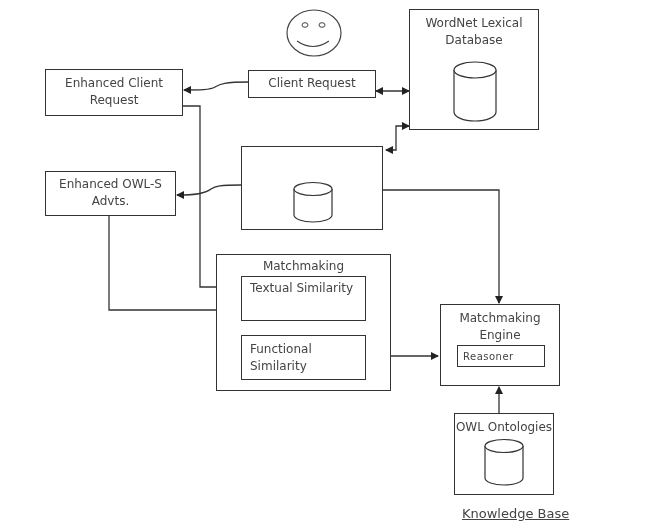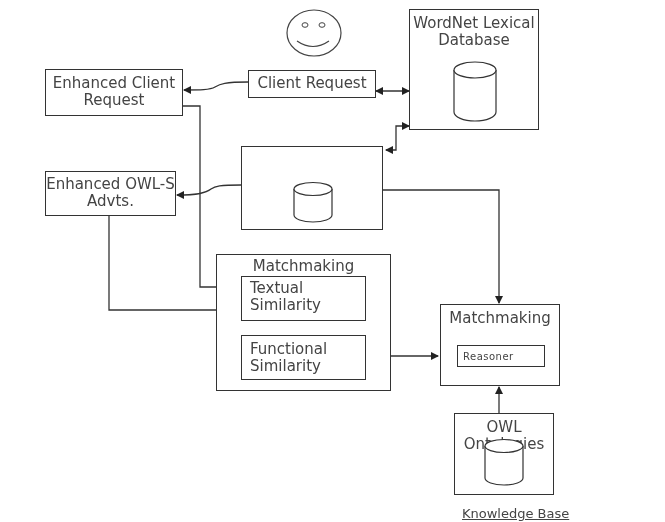--- a/index.html
+++ b/index.html
@@ -1,19 +1,19 @@
 <!DOCTYPE html>
 <html><head>
   <meta charset="utf-8">
   <style>
     html, body { margin: 0; padding: 0; background: #ffffff; }
     body { width: 665px; height: 522px; position: relative; overflow: hidden;
            font-family: "DejaVu Sans", sans-serif; color: #333; }
     .box { position: absolute; border: 1.5px solid #333; background: #fff; box-sizing: border-box; }
-    .lbl { position: absolute; left: 0; right: 0; text-align: center; font-size: 15px; line-height: 17px; color: #444; }
+    .lbl { position: absolute; left: 0; right: 0; text-align: center; font-size: 12px; line-height: 17px; color: #444; }
     .lbl-left { text-align: left; left: 8px; }
     svg.wires { position: absolute; left: 0; top: 0; }
     .free { position: absolute; font-size: 13px; color: #444; text-decoration: underline; }
   </style>
 </head>
 <body>
 
 <svg class="wires" width="665" height="522">
   <defs>
     <marker id="ah" markerWidth="8" markerHeight="8" refX="7" refY="4" orient="auto" markerUnits="userSpaceOnUse">
@@ -87,20 +87,21 @@
 <div class="box" style="left:241px;top:276px;width:125px;height:45px;">
   <div class="lbl lbl-left" style="top:3px;">Textual Similarity</div>
 </div>
 
 <div class="box" style="left:241px;top:335px;width:125px;height:45px;padding-left:32px;">
   <div class="lbl lbl-left" style="top:5px;">Functional Similarity</div>
 </div>
 
 <div class="box" style="left:440px;top:304px;width:120px;height:82px;">
   <div class="lbl" style="top:5px;">Matchmaking</div>
+  <div class="lbl" style="top:22px;">Engine</div>
   <div class="box" style="left:16px;top:40px;width:88px;height:22px;">
     <div class="lbl lbl-left" style="top:2px;font-size:10px;left:5px;letter-spacing:0.5px;">Reasoner</div>
   </div>
 </div>
 
 <div class="box" style="left:454px;top:413px;width:100px;height:82px;">
   <div class="lbl" style="top:5px;">OWL Ontologies</div>
   <svg style="position:absolute;left:28px;top:24px;" width="42" height="50">
     <path d="M2,8 L2,40 A19,7 0 0 0 40,40 L40,8" fill="#fff" stroke="#333" stroke-width="1.2"></path>
     <ellipse cx="21" cy="8" rx="19" ry="6.5" fill="#fff" stroke="#333" stroke-width="1.2"></ellipse>

